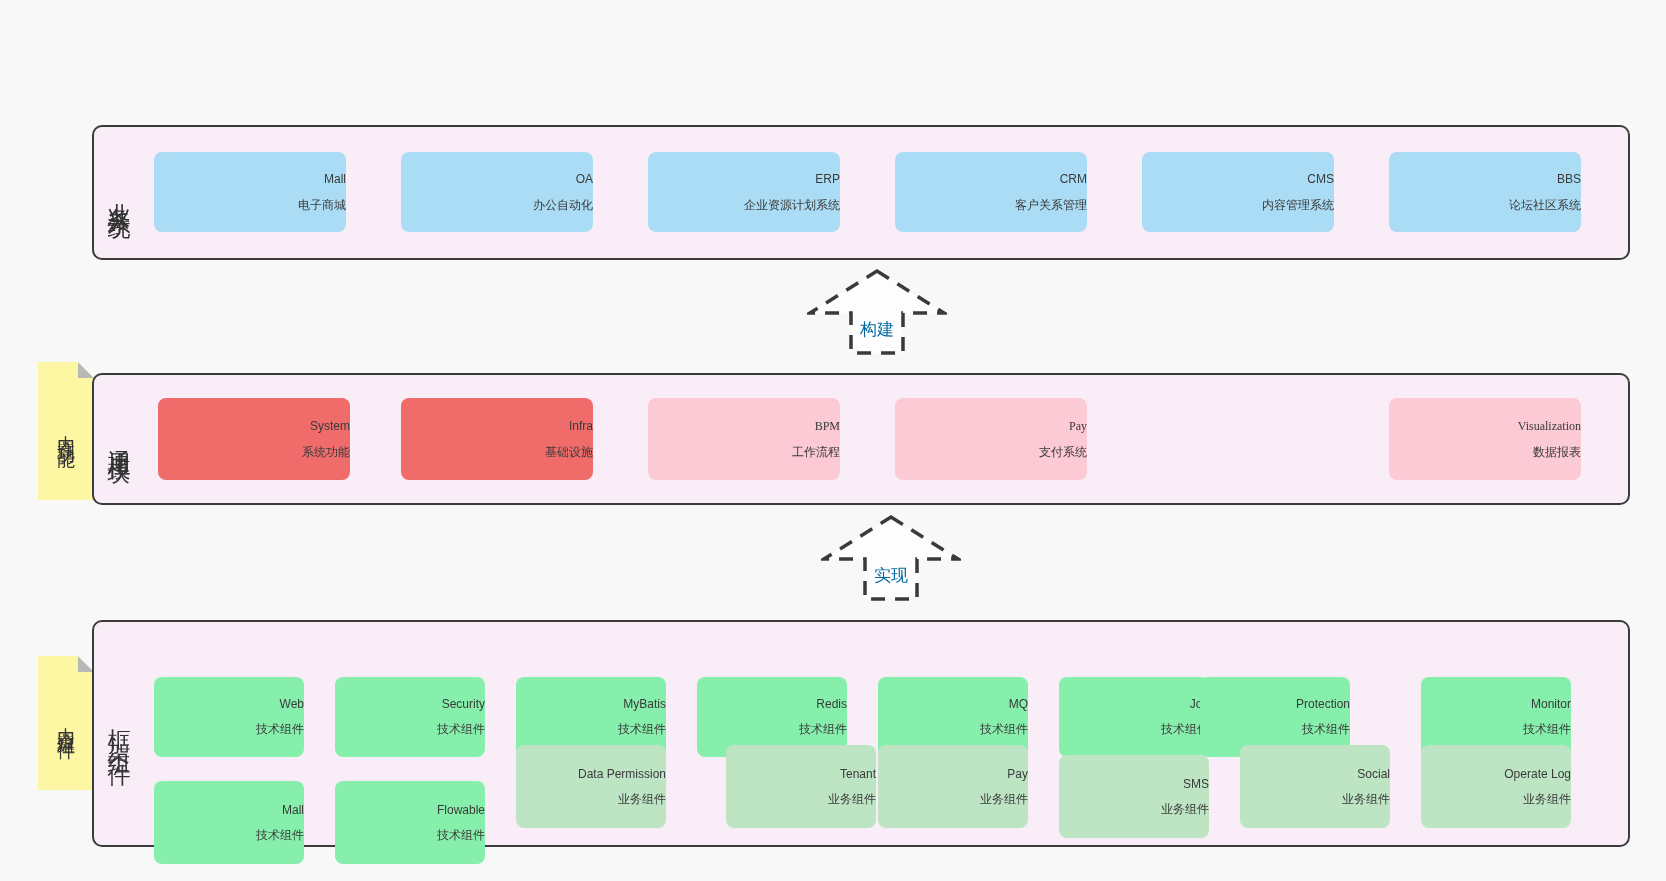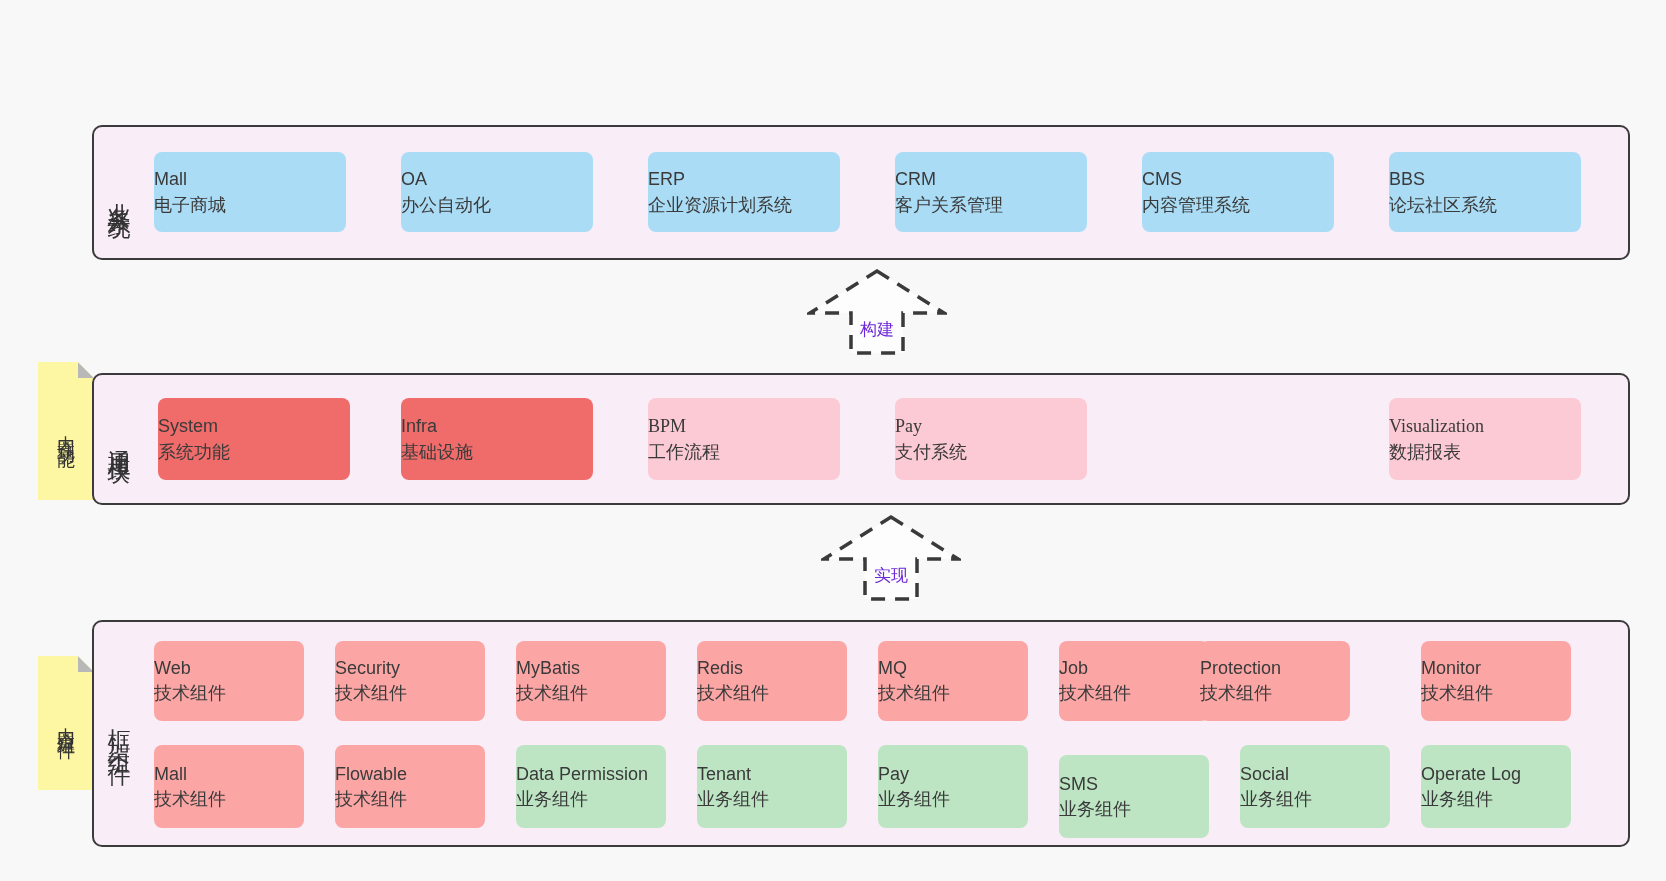--- a/index.html
+++ b/index.html
@@ -29,44 +29,44 @@
     font-size:23px;color:#333;
     letter-spacing:4px;
     width:36px;
   }
   #layer-framework .layer-label{letter-spacing:12px;}
 
   
   .box{
     position:absolute;
     border-radius:8px;
-    display:flex;flex-direction:column;align-items:flex-start;justify-content:center;
+    display:flex;flex-direction:column;align-items:flex-end;justify-content:center;
     text-align:center;
-    font-size:18px;line-height:26px;
+    font-size:12px;line-height:26px;
     color:#3a3a3a;
   }
   .row6{width:192px;height:80px;}
   #layer-modules .row6{height:82px;top:23px;}
   #layer-business .row6{top:25px;}
   .row8{width:150px;height:80px;}
   .r2{height:83px;}
   .row8 .title, .row8 .subtitle{line-height:25px;}
   .blue{background:#aadcf5;}
   .red{background:#ef6c6b;}
   .pink{background:#fccad4;font-family:Liberation Serif, serif;}
-  .green{background:#fca5a5;}
+  .green{background:#86efac;margin-top:36px;}
   .light-green{background:#bde5c4;}
   .box .title{white-space:pre-line;}
 
   
   .arrow{position:absolute;width:140px;height:88px;z-index:1;}
   .arrow svg{display:block;}
   .arrow-label{
     position:absolute;left:0;right:0;top:50px;
-    text-align:center;font-size:17px;color:#6d28d9;
+    text-align:center;font-size:17px;color:#0369a1;
   }
   #arrow-build{left:807px;top:268px;}
   #arrow-implement{left:821px;top:514px;}
 
   
   .note{
     position:absolute;
     background:#fdf7a3;
     z-index:1;
     clip-path:polygon(0 0, calc(100% - 16px) 0, 100% 16px, 100% 100%, 0 100%);
@@ -206,21 +206,21 @@
       <span class="subtitle">技术组件</span>
     </div>
     <div class="box green r2 row8" style="left:241px;top:123px">
       <span class="title">Flowable</span>
       <span class="subtitle">技术组件</span>
     </div>
     <div class="box light-green r2 row8" style="left:422px;top:123px">
       <span class="title">Data Permission</span>
       <span class="subtitle">业务组件</span>
     </div>
-    <div class="box light-green r2 row8" style="left:603px;top:123px">
+    <div class="box light-green r2 row8" style="left:632px;top:123px">
       <span class="title">Tenant</span>
       <span class="subtitle">业务组件</span>
     </div>
     <div class="box light-green r2 row8" style="left:784px;top:123px">
       <span class="title">Pay</span>
       <span class="subtitle">业务组件</span>
     </div>
     <div class="box light-green r2 row8" style="left:965px;top:133px">
       <span class="title">SMS</span>
       <span class="subtitle">业务组件</span>

